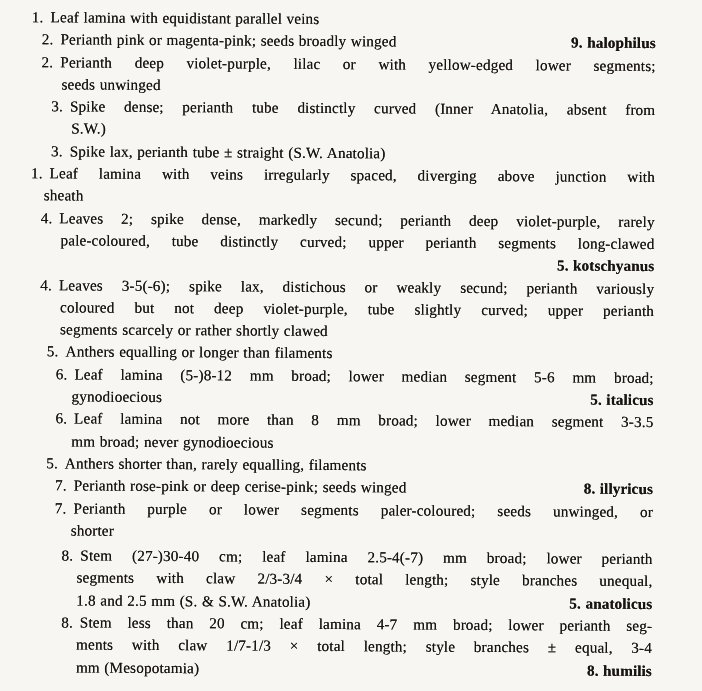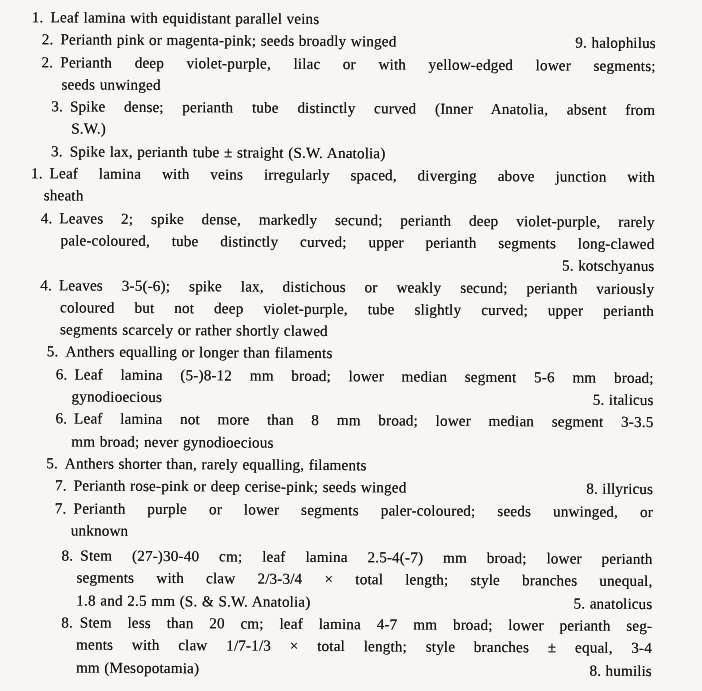--- a/index.html
+++ b/index.html
@@ -31,21 +31,21 @@
   
   .jst {
     white-space: normal;
     text-align: justify;
     text-align-last: justify;
   }
   
   .flx { display: flex; justify-content: flex-start; }
   .flx .species { margin-left: auto; }
   .num { margin-right: 7px; }
-  .species { font-weight: 400; letter-spacing: 0.1px; }
+  .species { font-weight: 700; letter-spacing: 0.1px; }
   .gap-top { margin-top: 3px; }
   
   .m32 { margin-left: 32px; }
   .m42 { margin-left: 42px; }
   .m45 { margin-left: 45px; }
   .m49 { margin-left: 49px; }
   .m52 { margin-left: 52px; }
   .m58 { margin-left: 58px; }
   .m62 { margin-left: 62px; }
   .m65 { margin-left: 65px; }
@@ -114,21 +114,21 @@
 
   <div class="ln m49"><span class="num">5.</span><span class="txt">Anthers shorter than, rarely equalling, filaments</span></div>
 
   <div class="ln m58 flx">
       <span class="left"><span class="num">7.</span><span class="txt">Perianth rose-pink or deep cerise-pink; seeds winged</span></span>
       <span class="species">8. illyricus</span>
     </div>
 
   <div class="ln m58 jst"><span class="num">7.</span><span class="txt">Perianth purple or lower segments paler-coloured; seeds unwinged, or</span></div>
 
-  <div class="ln m74"><span class="txt">unknown</span></div>
+  <div class="ln m74"><span class="txt">shorter</span></div>
 
   <div class="ln m65 jst gap-top"><span class="num">8.</span><span class="txt">Stem (27-)30-40 cm; leaf lamina 2.5-4(-7) mm broad; lower perianth</span></div>
 
   <div class="ln m80 jst"><span class="txt">segments with claw 2/3-3/4 × total length; style branches unequal,</span></div>
 
   <div class="ln m80 flx">
       <span class="txt">1.8 and 2.5 mm (S. &amp; S.W. Anatolia)</span>
       <span class="species">5. anatolicus</span>
     </div>
 

